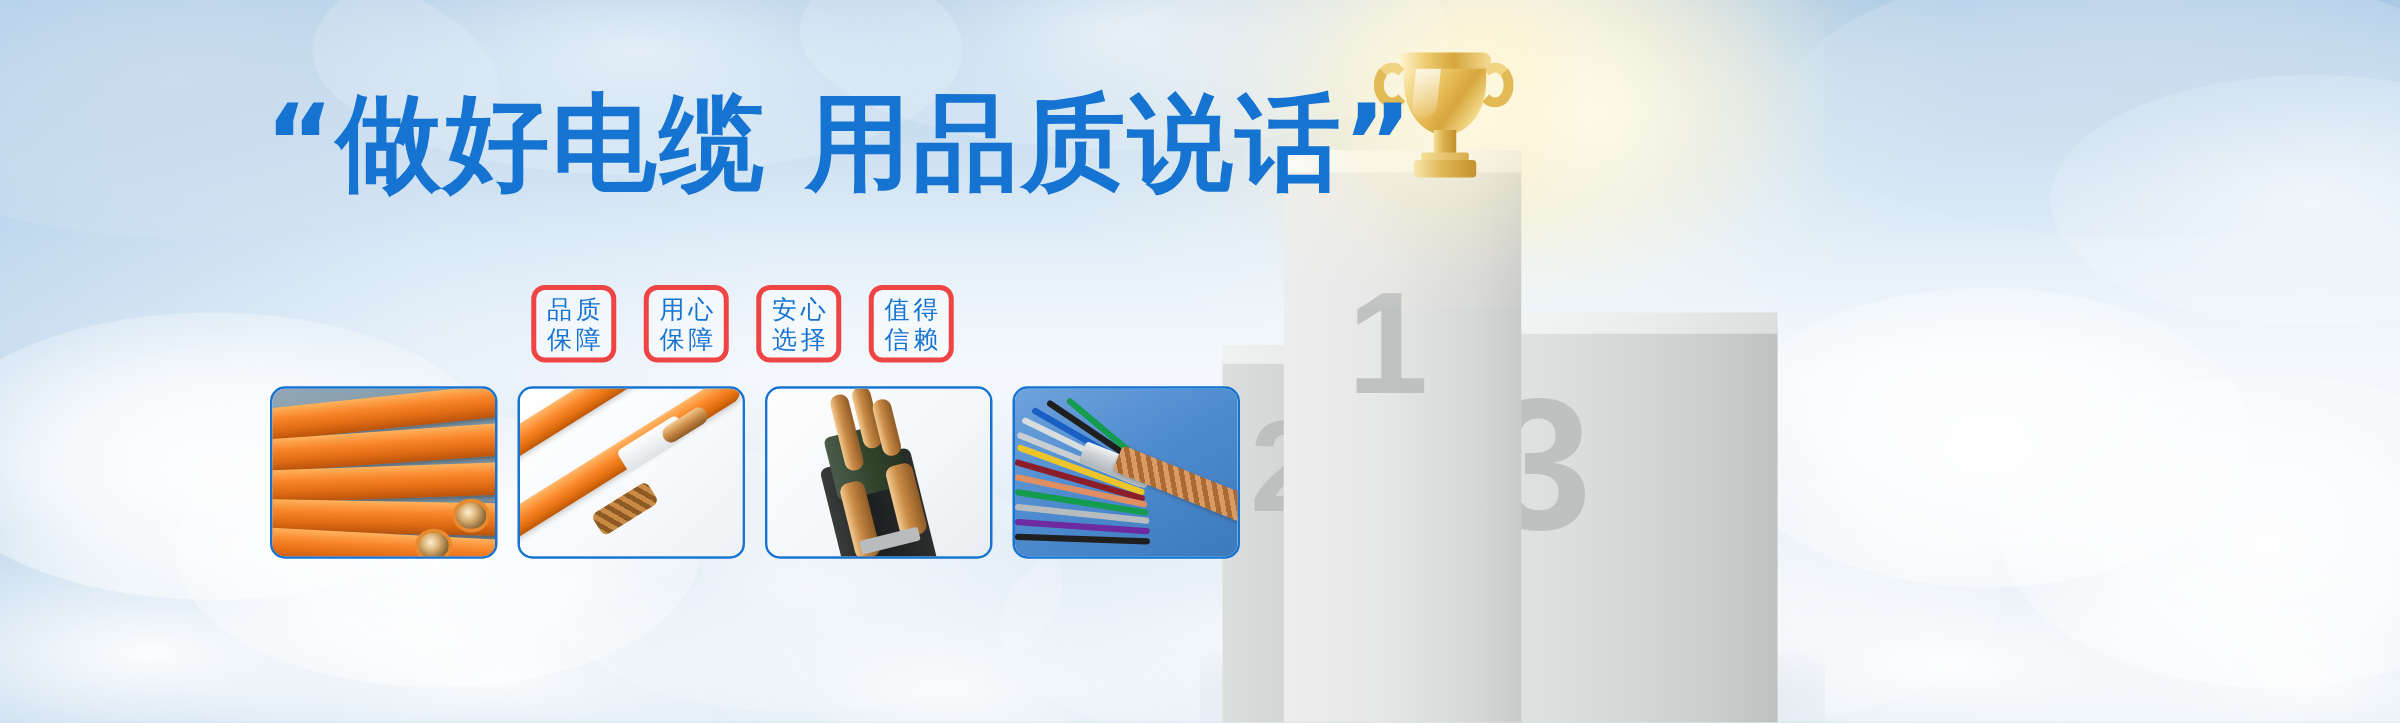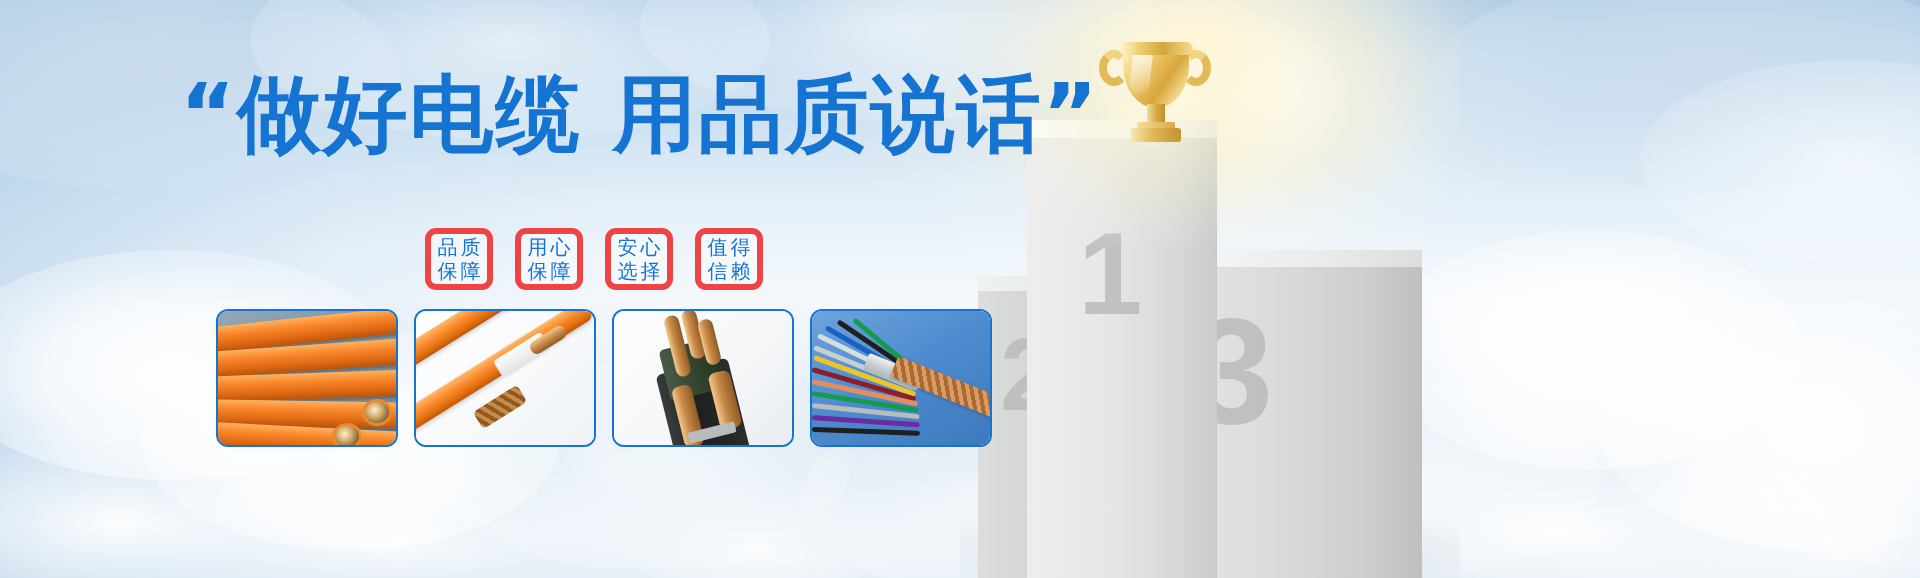--- a/index.html
+++ b/index.html
@@ -155,21 +155,21 @@
   .cup-base2 {
     position:absolute; left:52px; top:86px; width:38px; height:9px;
     background:linear-gradient(to right,#f3de97 0%,#d9ab48 100%);
     border-radius:2px;
   }
 
   
   .copy { position:absolute; left:0; top:0; width:1030px; height:578px; }
 
   .headline {
-    position:absolute; left:180px; top:72px;
+    position:absolute; left:212px; top:72px;
     font-family:"DejaVu Sans", sans-serif;
     font-size:84px; font-weight:bold;
     color:#1573d1;
     letter-spacing:2px;
     white-space:nowrap;
     line-height:1;
   }
 
   .sub-row {
     position:absolute; left:400px; top:184px;
@@ -183,21 +183,21 @@
     color:#1573d1; letter-spacing:2px;
   }
 
   
   .badges {
     position:absolute; left:425px; top:228px;
     display:flex; gap:22px;
   }
   .badge {
     width:68px; height:62px;
-    border:6px solid #ef4444;
+    border:4px solid #ef4444;
     border-radius:11px;
     background:rgba(255,255,255,0.40);
     display:flex; flex-direction:column;
     align-items:center; justify-content:center;
     gap:1px;
   }
   .badge span {
     font-family:"DejaVu Sans", sans-serif;
     font-size:20px; color:#1573d1;
     letter-spacing:3px; line-height:1.12;

